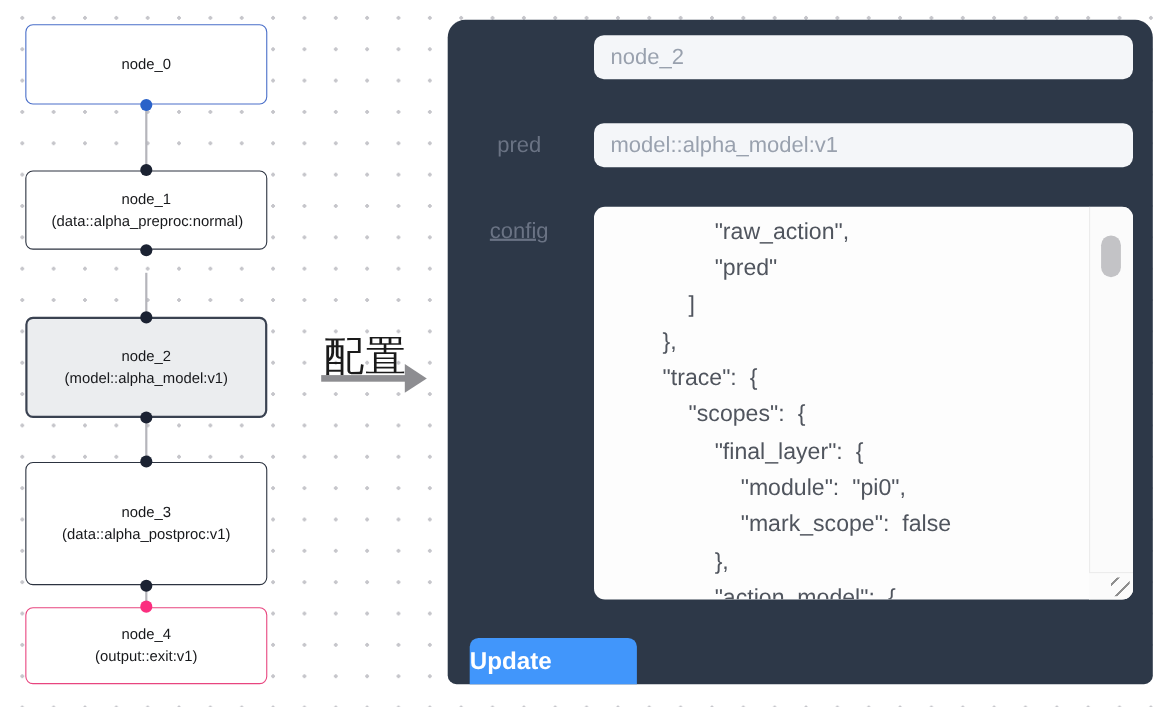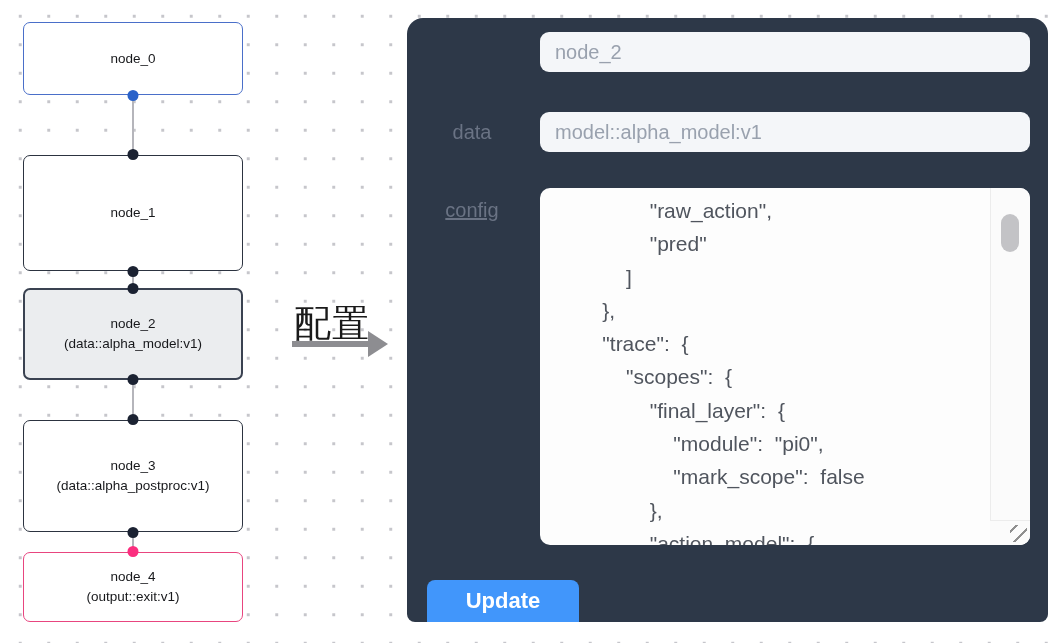--- a/index.html
+++ b/index.html
@@ -16,21 +16,21 @@
 
   
   .node {
     position: absolute; left: 23px; width: 220px;
     background: #ffffff; border: 1.5px solid #2c3340; border-radius: 7px;
     display: flex; flex-direction: column; align-items: center; justify-content: center;
     text-align: center; color: #17181b; font-size: 13.5px; line-height: 20px;
   }
   .node .sub { width: 176px; word-break: break-all; }
   .node.n0 { top: 22px;  height: 73px; border-color: #4a6fc9; }
-  .node.n1 { top: 155px; height: 116px; text-align: right; }
+  .node.n1 { top: 155px; height: 72px; text-align: right; }
   .node.n2 { top: 288px; height: 92px; background: #ebedef; border-width: 2px; border-color: #3a4251; }
   .node.n3 { top: 420px; height: 112px; }
   .node.n4 { top: 552px; height: 70px; border-color: #e8457f; }
 
   .handle {
     position: absolute; left: 50%; width: 11px; height: 11px; border-radius: 50%;
     background: #1b2232; transform: translateX(-50%);
   }
   .handle.top { top: -7px; }
   .handle.bottom { bottom: -7px; }
@@ -106,48 +106,49 @@
     position: absolute; right: 3px; bottom: 3px; width: 17px; height: 17px;
     background: repeating-linear-gradient(135deg,
       rgba(0,0,0,0) 0px, rgba(0,0,0,0) 4px,
       #8f8f8f 4px, #8f8f8f 6px,
       rgba(0,0,0,0) 6px, rgba(0,0,0,0) 10px);
   }
 
   .update-btn {
     position: absolute; left: 20px; top: 562px; width: 152px; height: 42px;
     background: #4196fb; border: none; border-radius: 8px 8px 0 0;
-    color: #ffffff; font-size: 22px; font-weight: bold; text-align: center;
+    color: #ffffff; font-size: 22px; font-weight: bold; text-align: left;
     font-family: "Liberation Sans", sans-serif; cursor: pointer;
   }
 </style>
 </head>
 <body>
 
 <div class="stage">
 
   <div class="edge e0"></div>
   <div class="edge e1"></div>
   <div class="edge e2"></div>
   <div class="edge e3"></div>
 
   <div class="node n0">
     <div>node_0</div>
     <span class="handle bottom blue"></span>
   </div>
 
   <div class="node n1">
     <div>node_1</div>
+    <div class="sub">(data::alpha_preproc:normal)</div>
     <span class="handle top"></span>
     <span class="handle bottom"></span>
   </div>
 
   <div class="node n2">
     <div>node_2</div>
-    <div class="sub">(data::alpha_model:v1)</div>
+    <div class="sub">(model::alpha_model:v1)</div>
     <span class="handle top"></span>
     <span class="handle bottom"></span>
   </div>
 
   <div class="node n3">
     <div>node_3</div>
     <div class="sub">(data::alpha_postproc:v1)</div>
     <span class="handle top"></span>
     <span class="handle bottom"></span>
   </div>
@@ -159,21 +160,21 @@
   </div>
 
   <div class="annot-label">配置</div>
   <div class="annot-arrow-line"></div>
   <div class="annot-arrow-head"></div>
 
   <div class="panel">
 
     <input class="field-input in-id" type="text" value="node_2" style="">
 
-    <div class="field-label lab-type">data</div>
+    <div class="field-label lab-type">pred</div>
     <input class="field-input in-type" type="text" value="model::alpha_model:v1" style="">
 
     <div class="field-label lab-config">config</div>
 
     <div class="config-box">
       <pre>        "raw_action",
         "pred"
       ]
     },
     "trace": {

